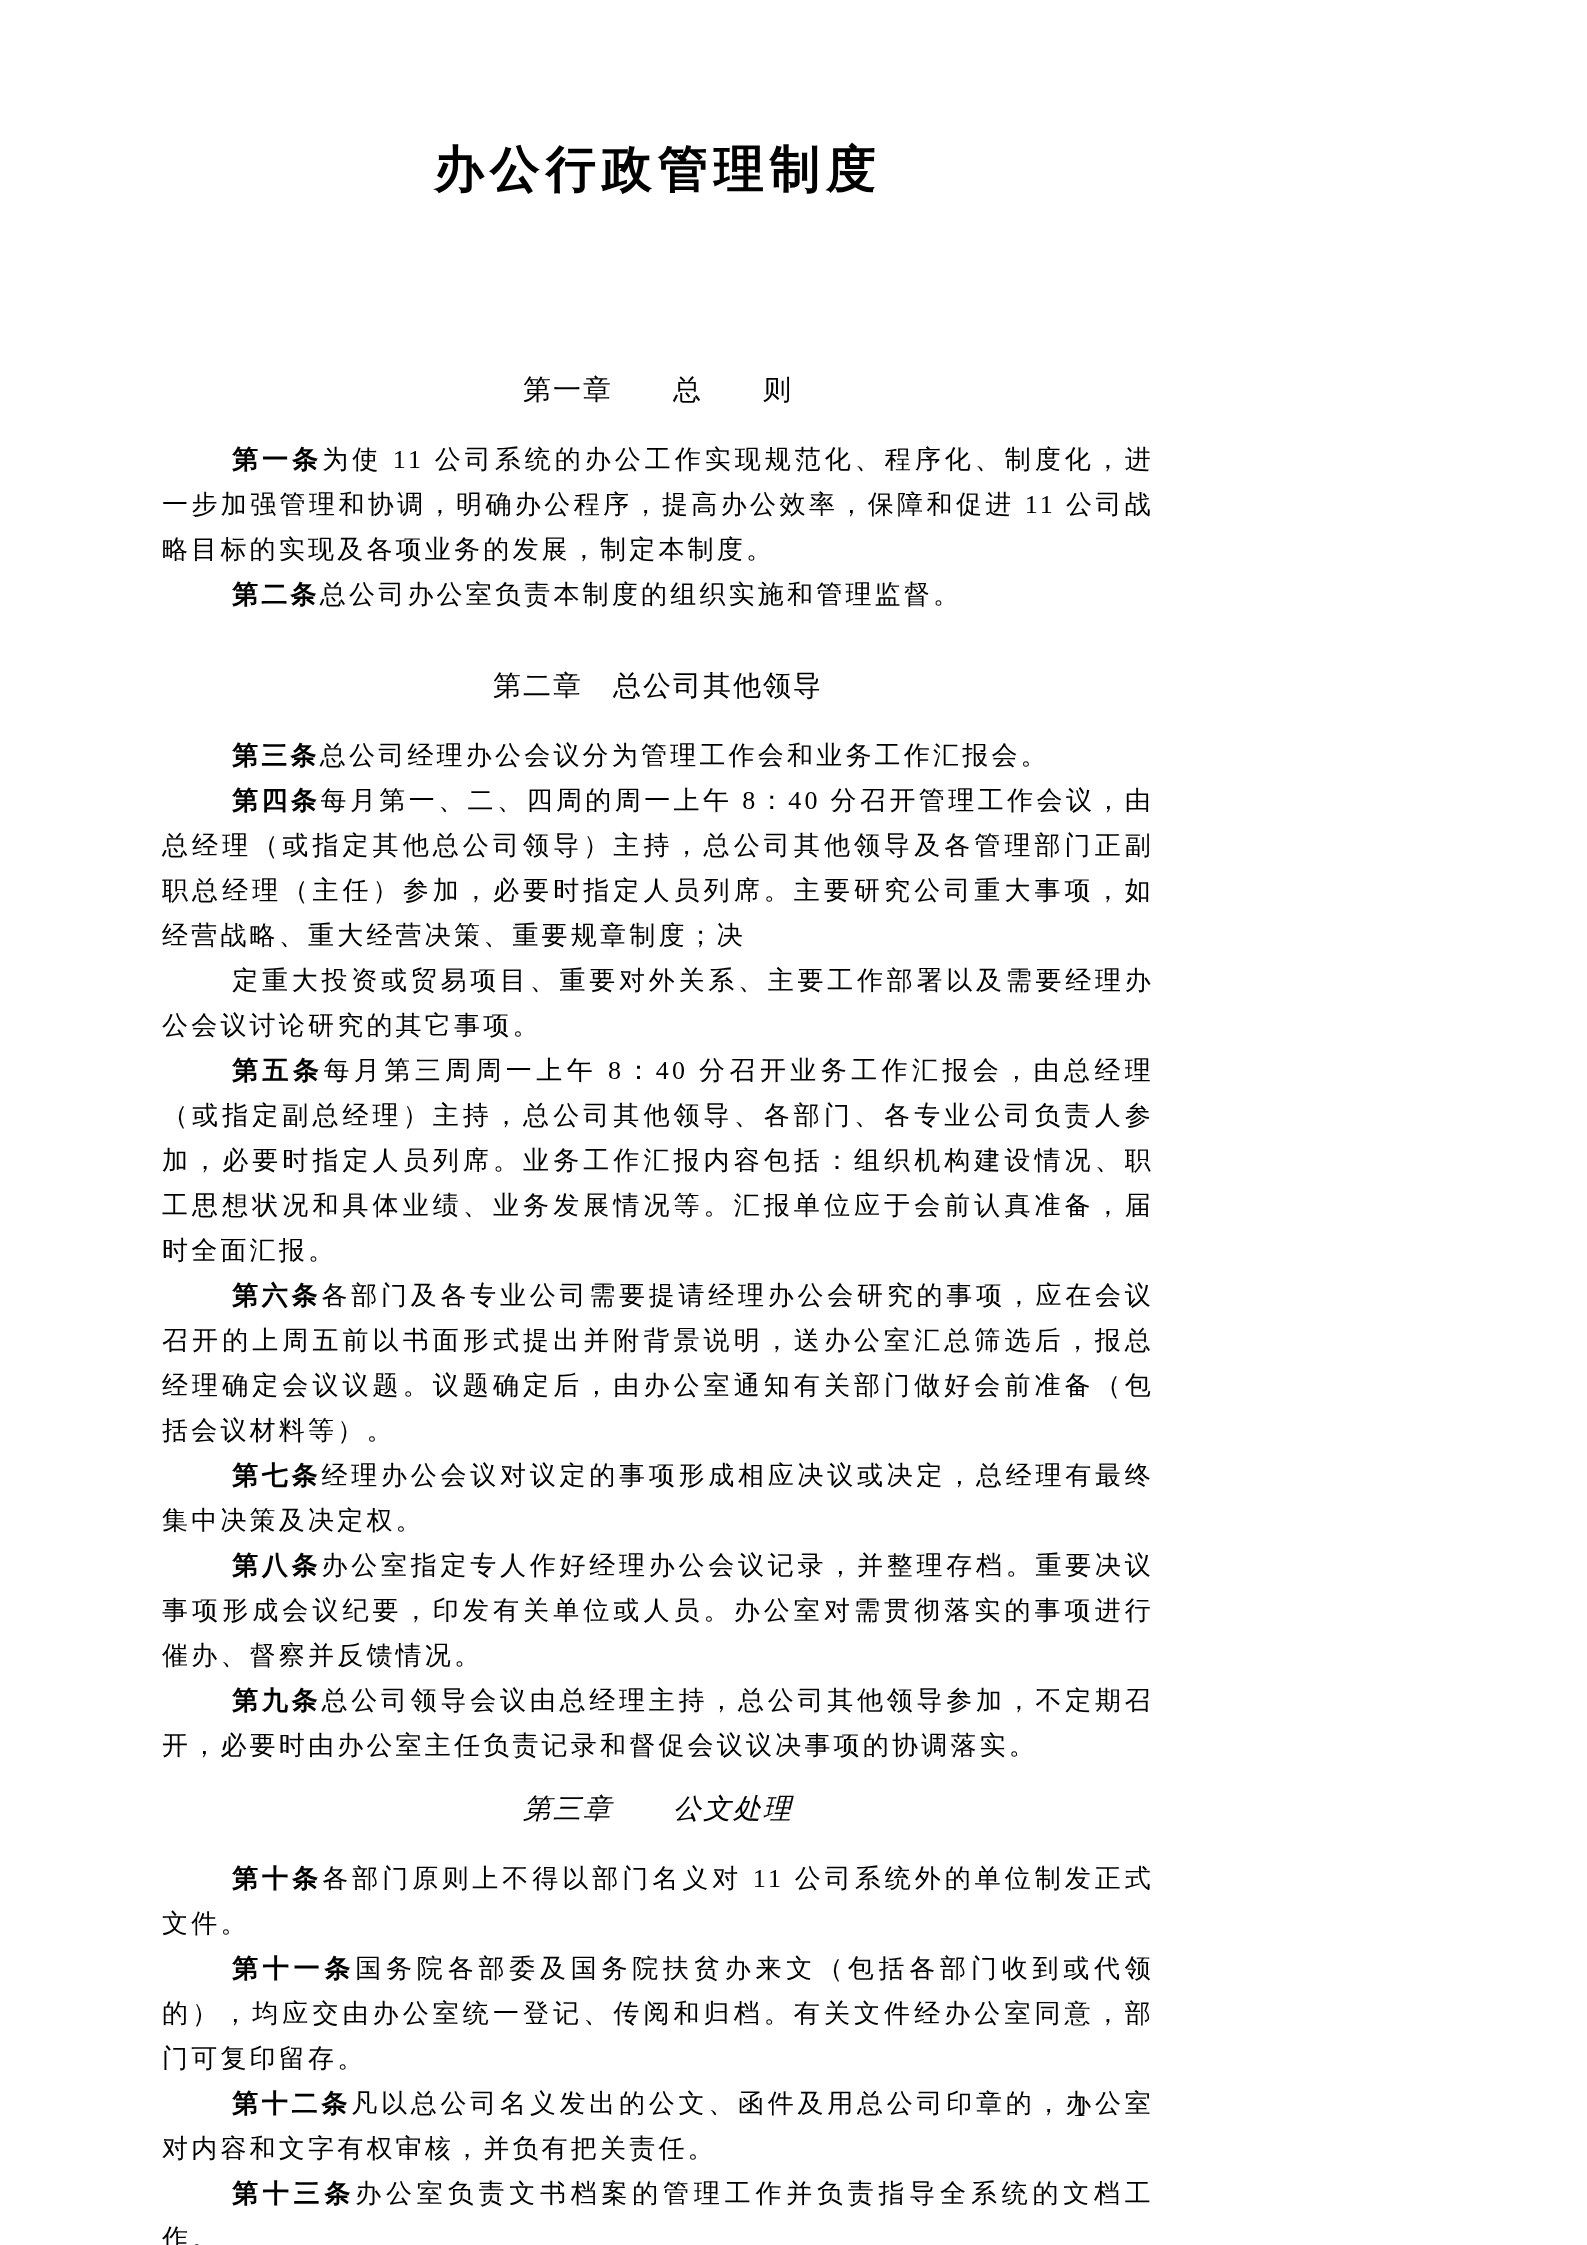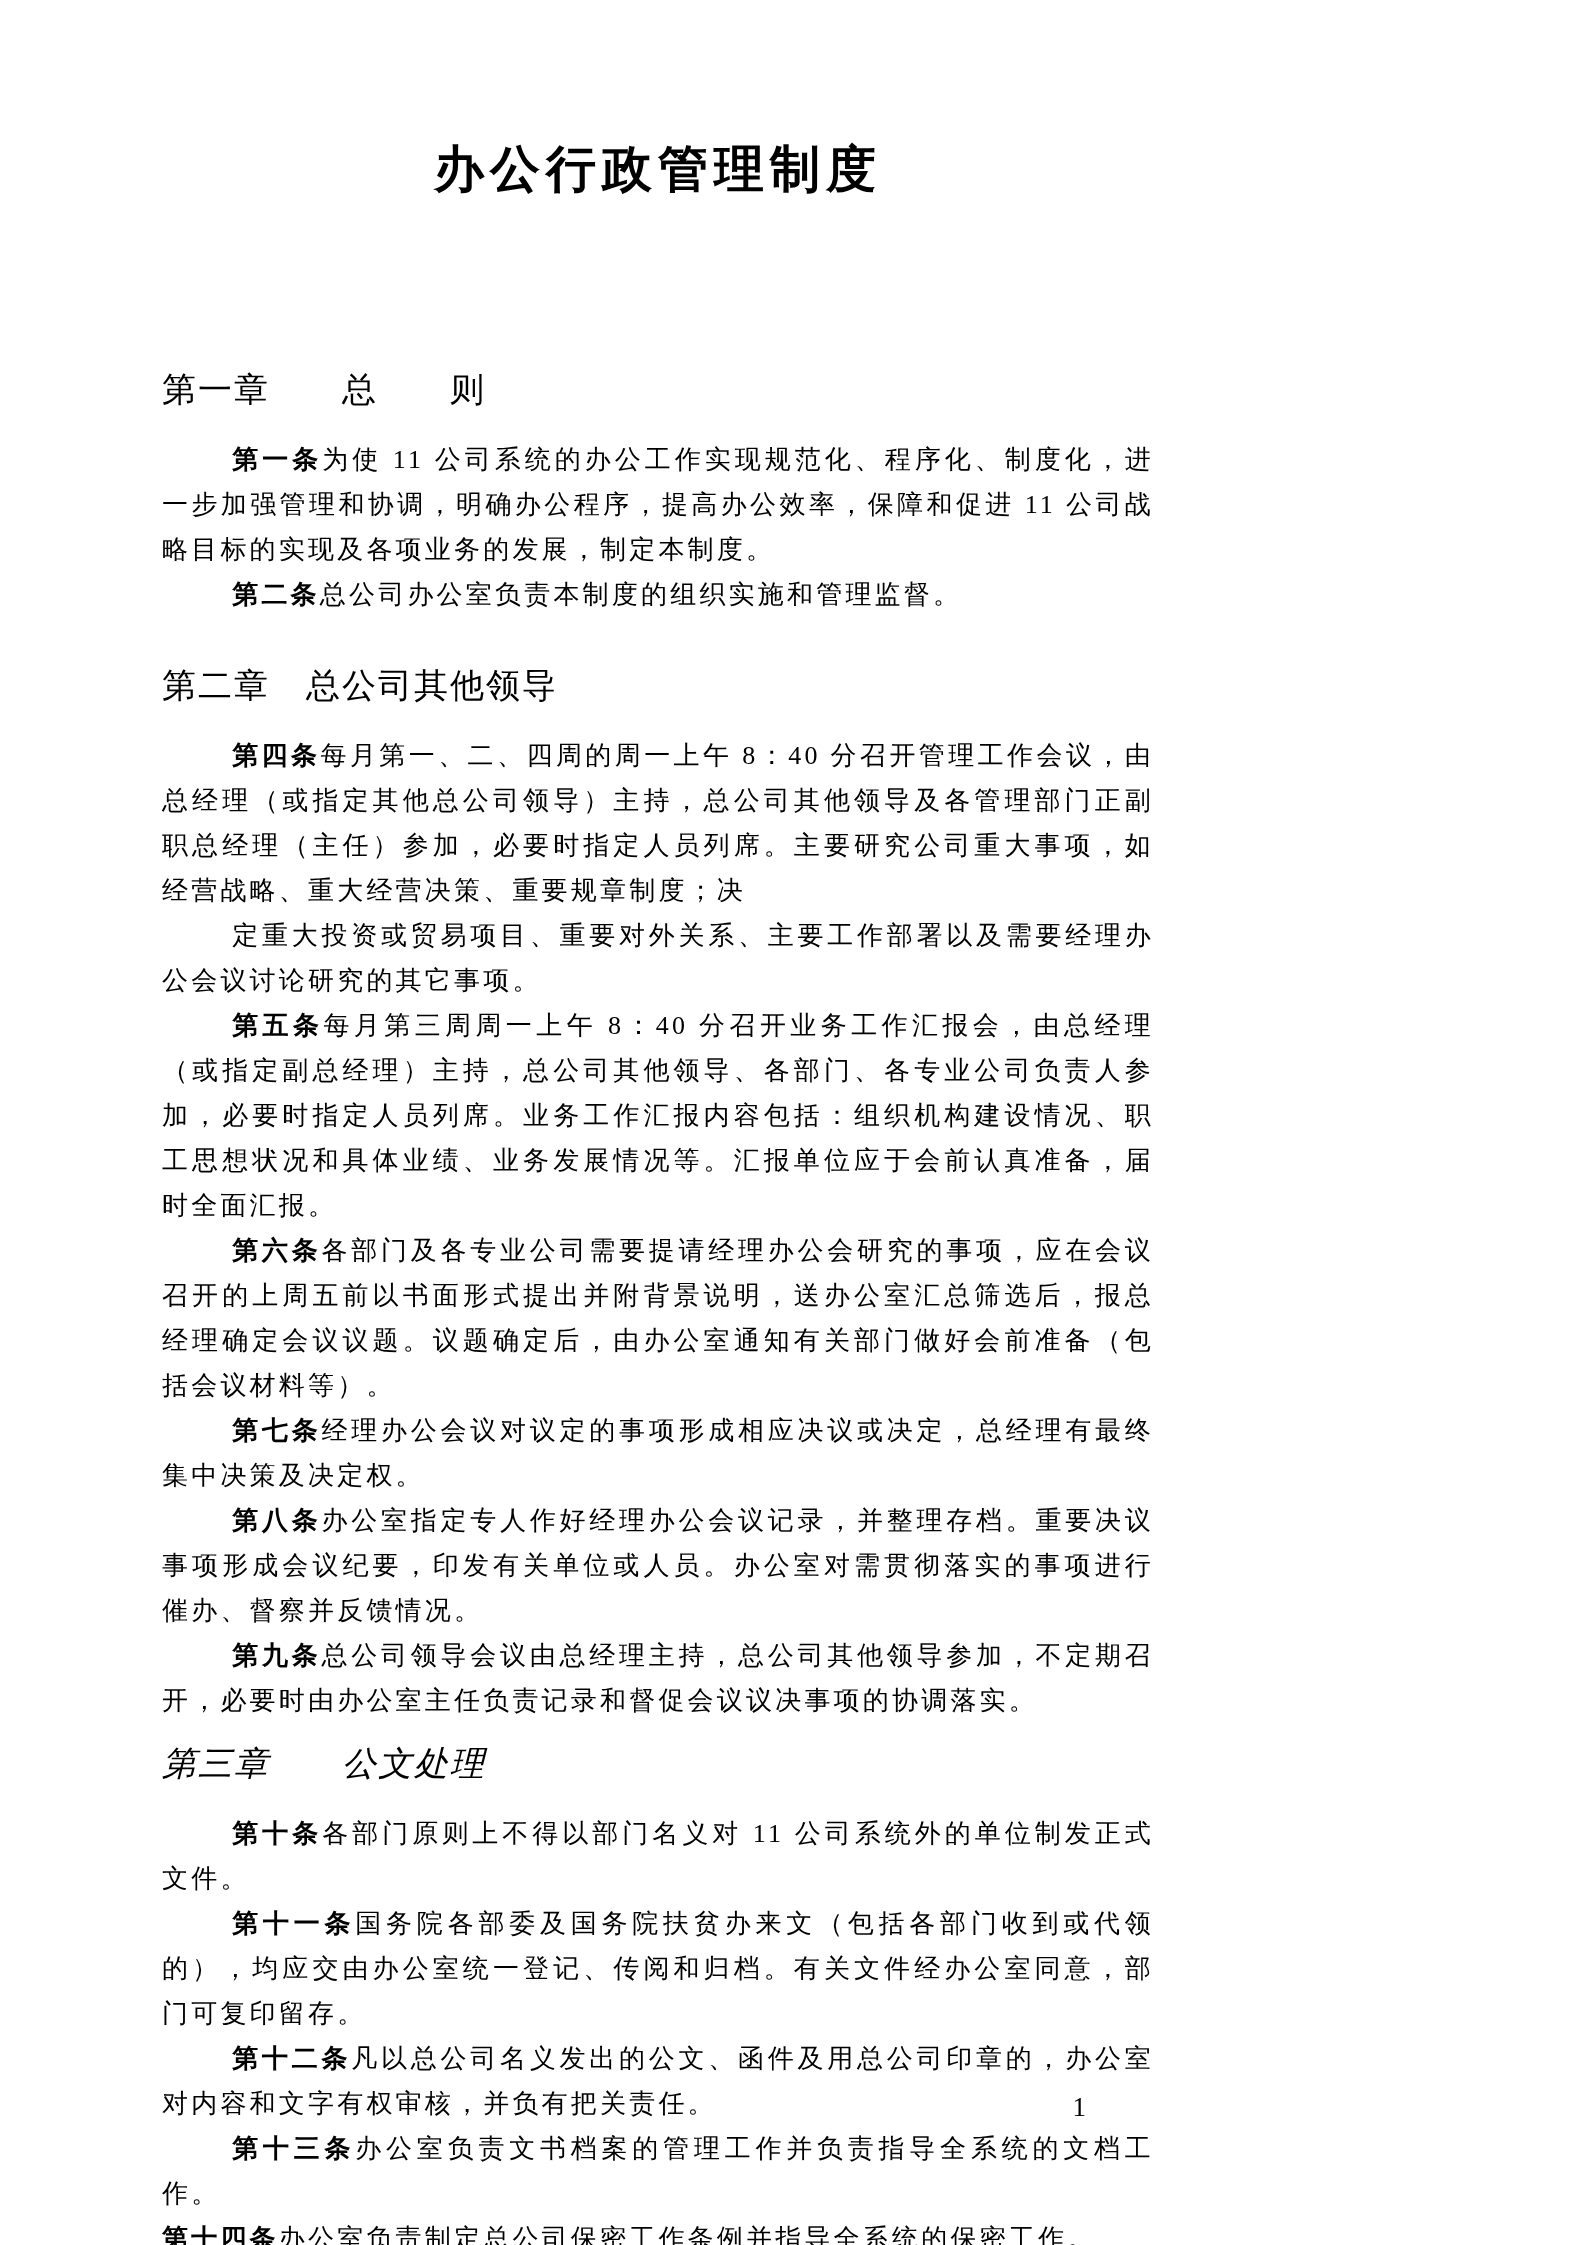--- a/index.html
+++ b/index.html
@@ -20,22 +20,22 @@
   .doc-title{
     margin:0 0 165px 0;
     text-align:center;
     font-size:50px;
     font-weight:bold;
     letter-spacing:6px;
     line-height:62px;
   }
   .chapter-heading{
     margin:0 0 22px 0;
-    text-align:left;
-    font-size:34px;
+    text-align:center;
+    font-size:28px;
     font-weight:normal;
     letter-spacing:2px;
     line-height:50px;
   }
   .chapter-heading.ch2{margin-top:44px;}
   .chapter-heading.ch3{margin-top:16px;font-style:italic;}
   p.para{
     margin:0;
     font-size:26px;
     line-height:45px;
@@ -65,20 +65,23 @@
 
     <p class="para">
       <span class="art-label">第一条</span><span>为使 11 公司系统的办公工作实现规范化、程序化、制度化，进一步加强管理和协调，明确办公程序，提高办公效率，保障和促进 11 公司战略目标的实现及各项业务的发展，制定本制度。</span>
     </p>
     <p class="para">
       <span class="art-label">第二条</span><span>总公司办公室负责本制度的组织实施和管理监督。</span>
     </p>
 
     <h2 class="chapter-heading ch2">第二章　总公司其他领导</h2>
 
+    <p class="para">
+      <span class="art-label">第三条</span><span>总公司经理办公会议分为管理工作会和业务工作汇报会。</span>
+    </p>
     <p class="para">
       <span class="art-label">第四条</span><span>每月第一、二、四周的周一上午 8：40 分召开管理工作会议，由总经理（或指定其他总公司领导）主持，总公司其他领导及各管理部门正副职总经理（主任）参加，必要时指定人员列席。主要研究公司重大事项，如经营战略、重大经营决策、重要规章制度；决</span>
     </p>
     <p class="para">
       <span class="art-label"></span><span>定重大投资或贸易项目、重要对外关系、主要工作部署以及需要经理办公会议讨论研究的其它事项。</span>
     </p>
     <p class="para">
       <span class="art-label">第五条</span><span>每月第三周周一上午 8：40 分召开业务工作汇报会，由总经理（或指定副总经理）主持，总公司其他领导、各部门、各专业公司负责人参加，必要时指定人员列席。业务工作汇报内容包括：组织机构建设情况、职工思想状况和具体业绩、业务发展情况等。汇报单位应于会前认真准备，届时全面汇报。</span>
     </p>
     <p class="para">

